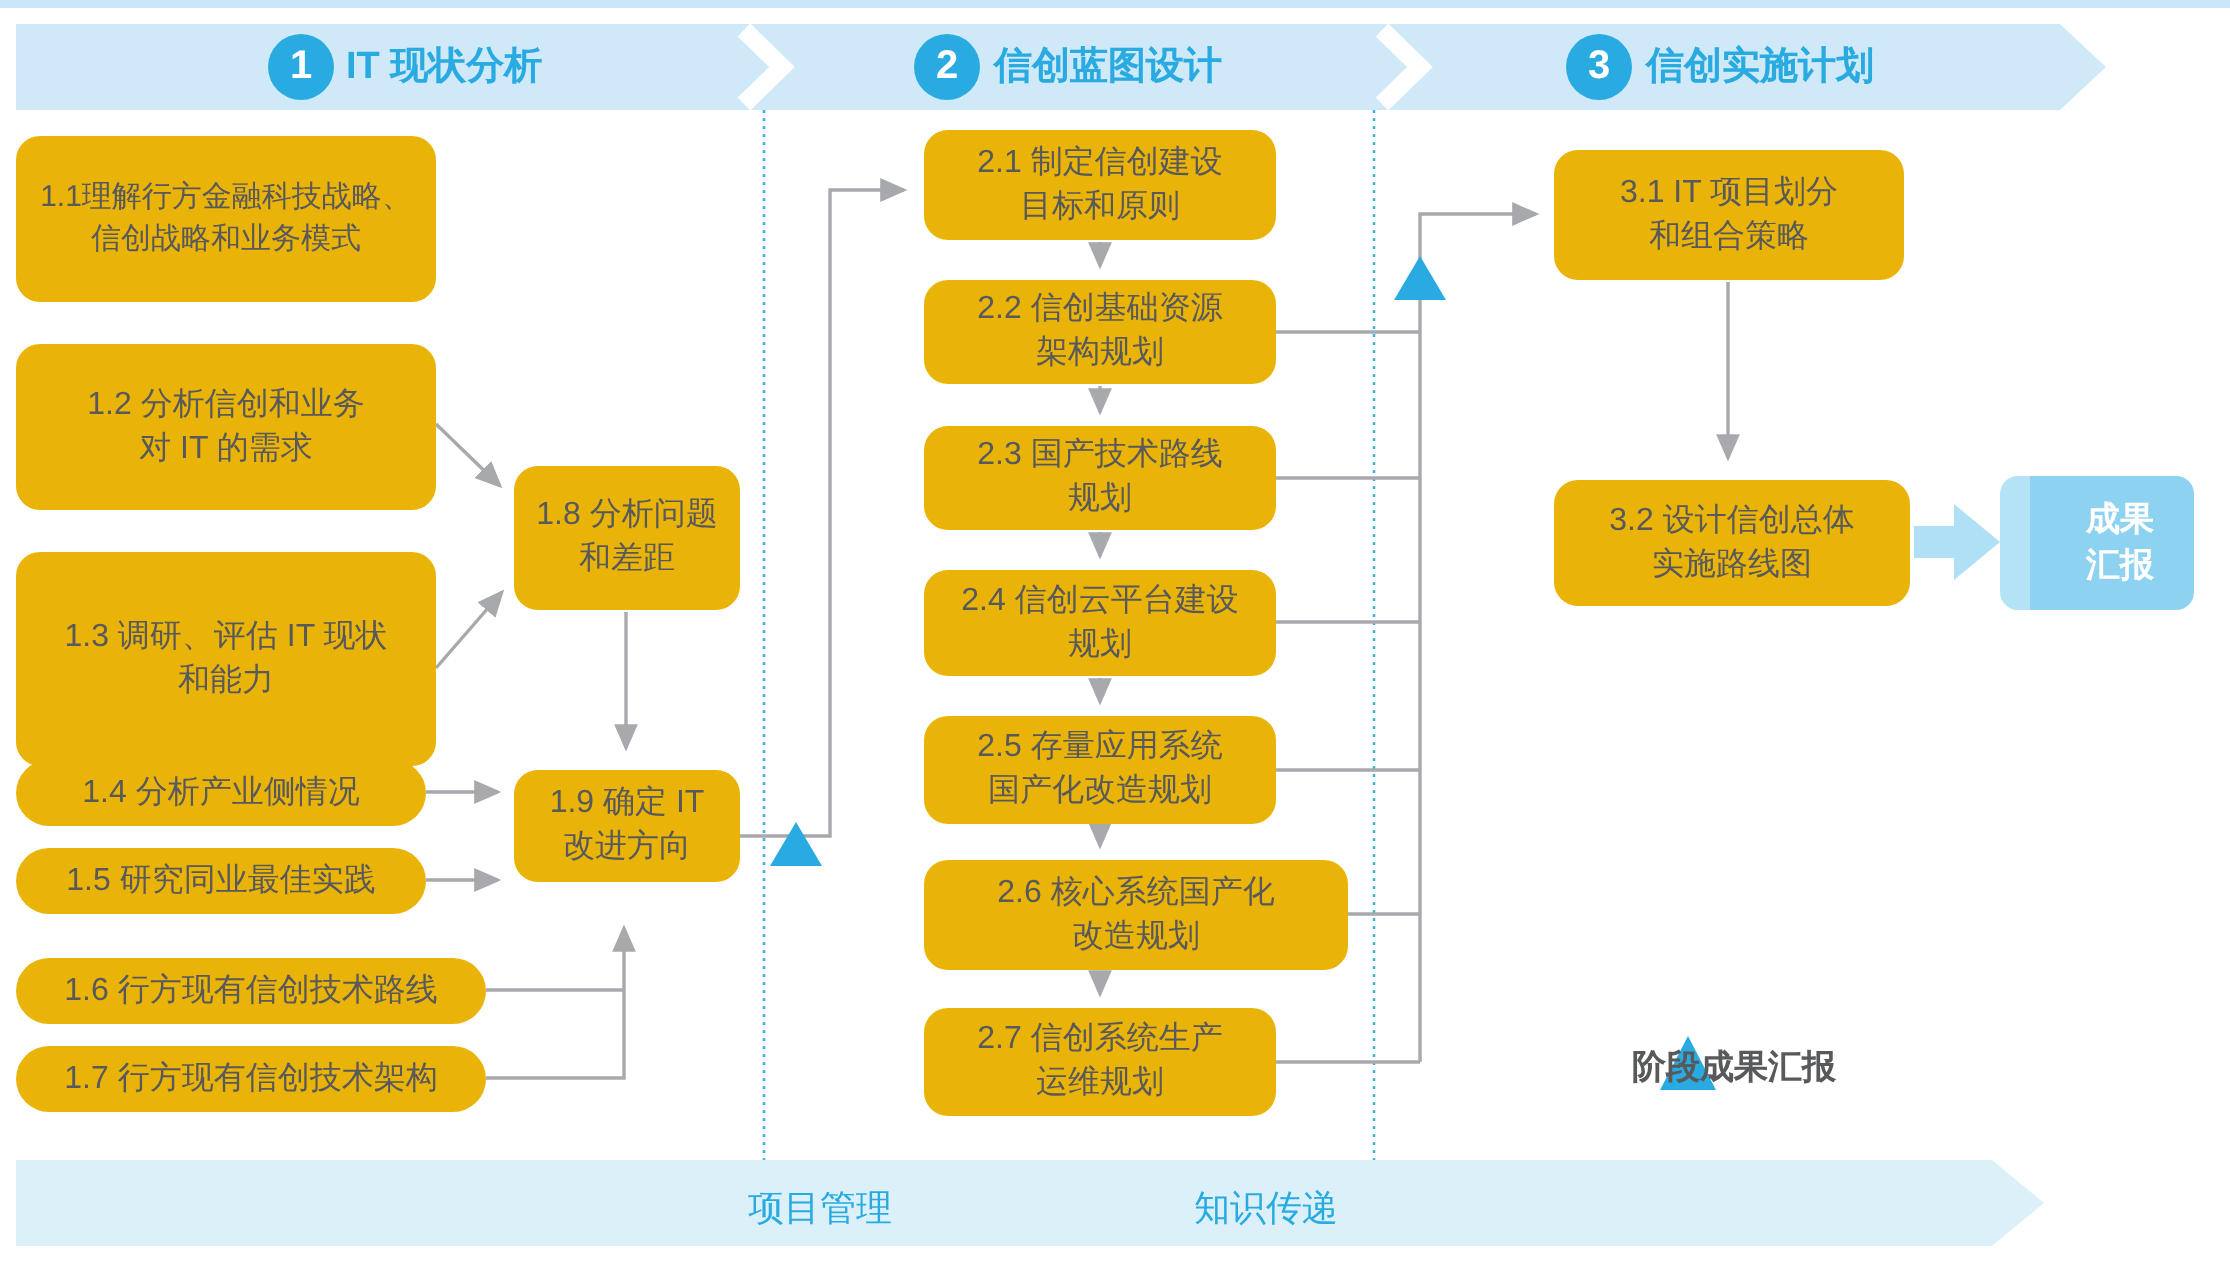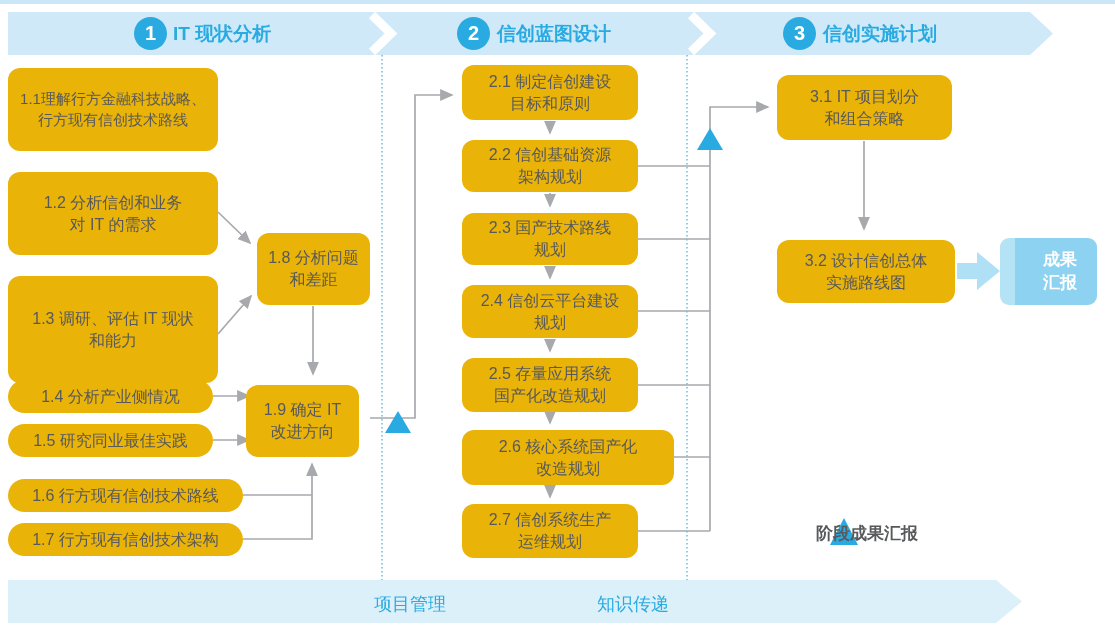--- a/index.html
+++ b/index.html
@@ -97,21 +97,21 @@
   </svg>
 
   <div class="phase-badge" style="left:134px">1</div>
   <div class="phase-title" style="left:173px">IT 现状分析</div>
   <div class="phase-badge" style="left:457px">2</div>
   <div class="phase-title" style="left:497px">信创蓝图设计</div>
   <div class="phase-badge" style="left:783px">3</div>
   <div class="phase-title" style="left:823px">信创实施计划</div>
 
   <div class="box small-text" style="left:8px;top:68px;width:210px;height:83px">
-    <div class="box-text"><span>1.1理解行方金融科技战略、</span><br><span>行方现有信创技术路线</span></div>
+    <div class="box-text"><span>1.1理解行方金融科技战略、</span><br><span>信创战略和业务模式</span></div>
   </div>
   <div class="box" style="left:8px;top:172px;width:210px;height:83px">
     <div class="box-text"><span>1.2 分析信创和业务</span><br><span>对 IT 的需求</span></div>
   </div>
   <div class="box" style="left:8px;top:276px;width:210px;height:107px">
     <div class="box-text"><span>1.3 调研、评估 IT 现状</span><br><span>和能力</span></div>
   </div>
   <div class="box pill" style="left:8px;top:380px;width:205px;height:33px">
     <div class="box-text"><span>1.4 分析产业侧情况</span></div>
   </div>
@@ -120,21 +120,21 @@
   </div>
   <div class="box pill" style="left:8px;top:479px;width:235px;height:33px">
     <div class="box-text"><span>1.6 行方现有信创技术路线</span></div>
   </div>
   <div class="box pill" style="left:8px;top:523px;width:235px;height:33px">
     <div class="box-text"><span>1.7 行方现有信创技术架构</span></div>
   </div>
   <div class="box" style="left:257px;top:233px;width:113px;height:72px">
     <div class="box-text"><span>1.8 分析问题</span><br><span>和差距</span></div>
   </div>
-  <div class="box" style="left:246px;top:385px;width:113px;height:72px">
+  <div class="box" style="left:257px;top:385px;width:113px;height:56px">
     <div class="box-text"><span>1.9 确定 IT</span><br><span>改进方向</span></div>
   </div>
 
   <div class="box" style="left:462px;top:65px;width:176px;height:55px">
     <div class="box-text"><span>2.1 制定信创建设</span><br><span>目标和原则</span></div>
   </div>
   <div class="box" style="left:462px;top:140px;width:176px;height:52px">
     <div class="box-text"><span>2.2 信创基础资源</span><br><span>架构规划</span></div>
   </div>
   <div class="box" style="left:462px;top:213px;width:176px;height:52px">

